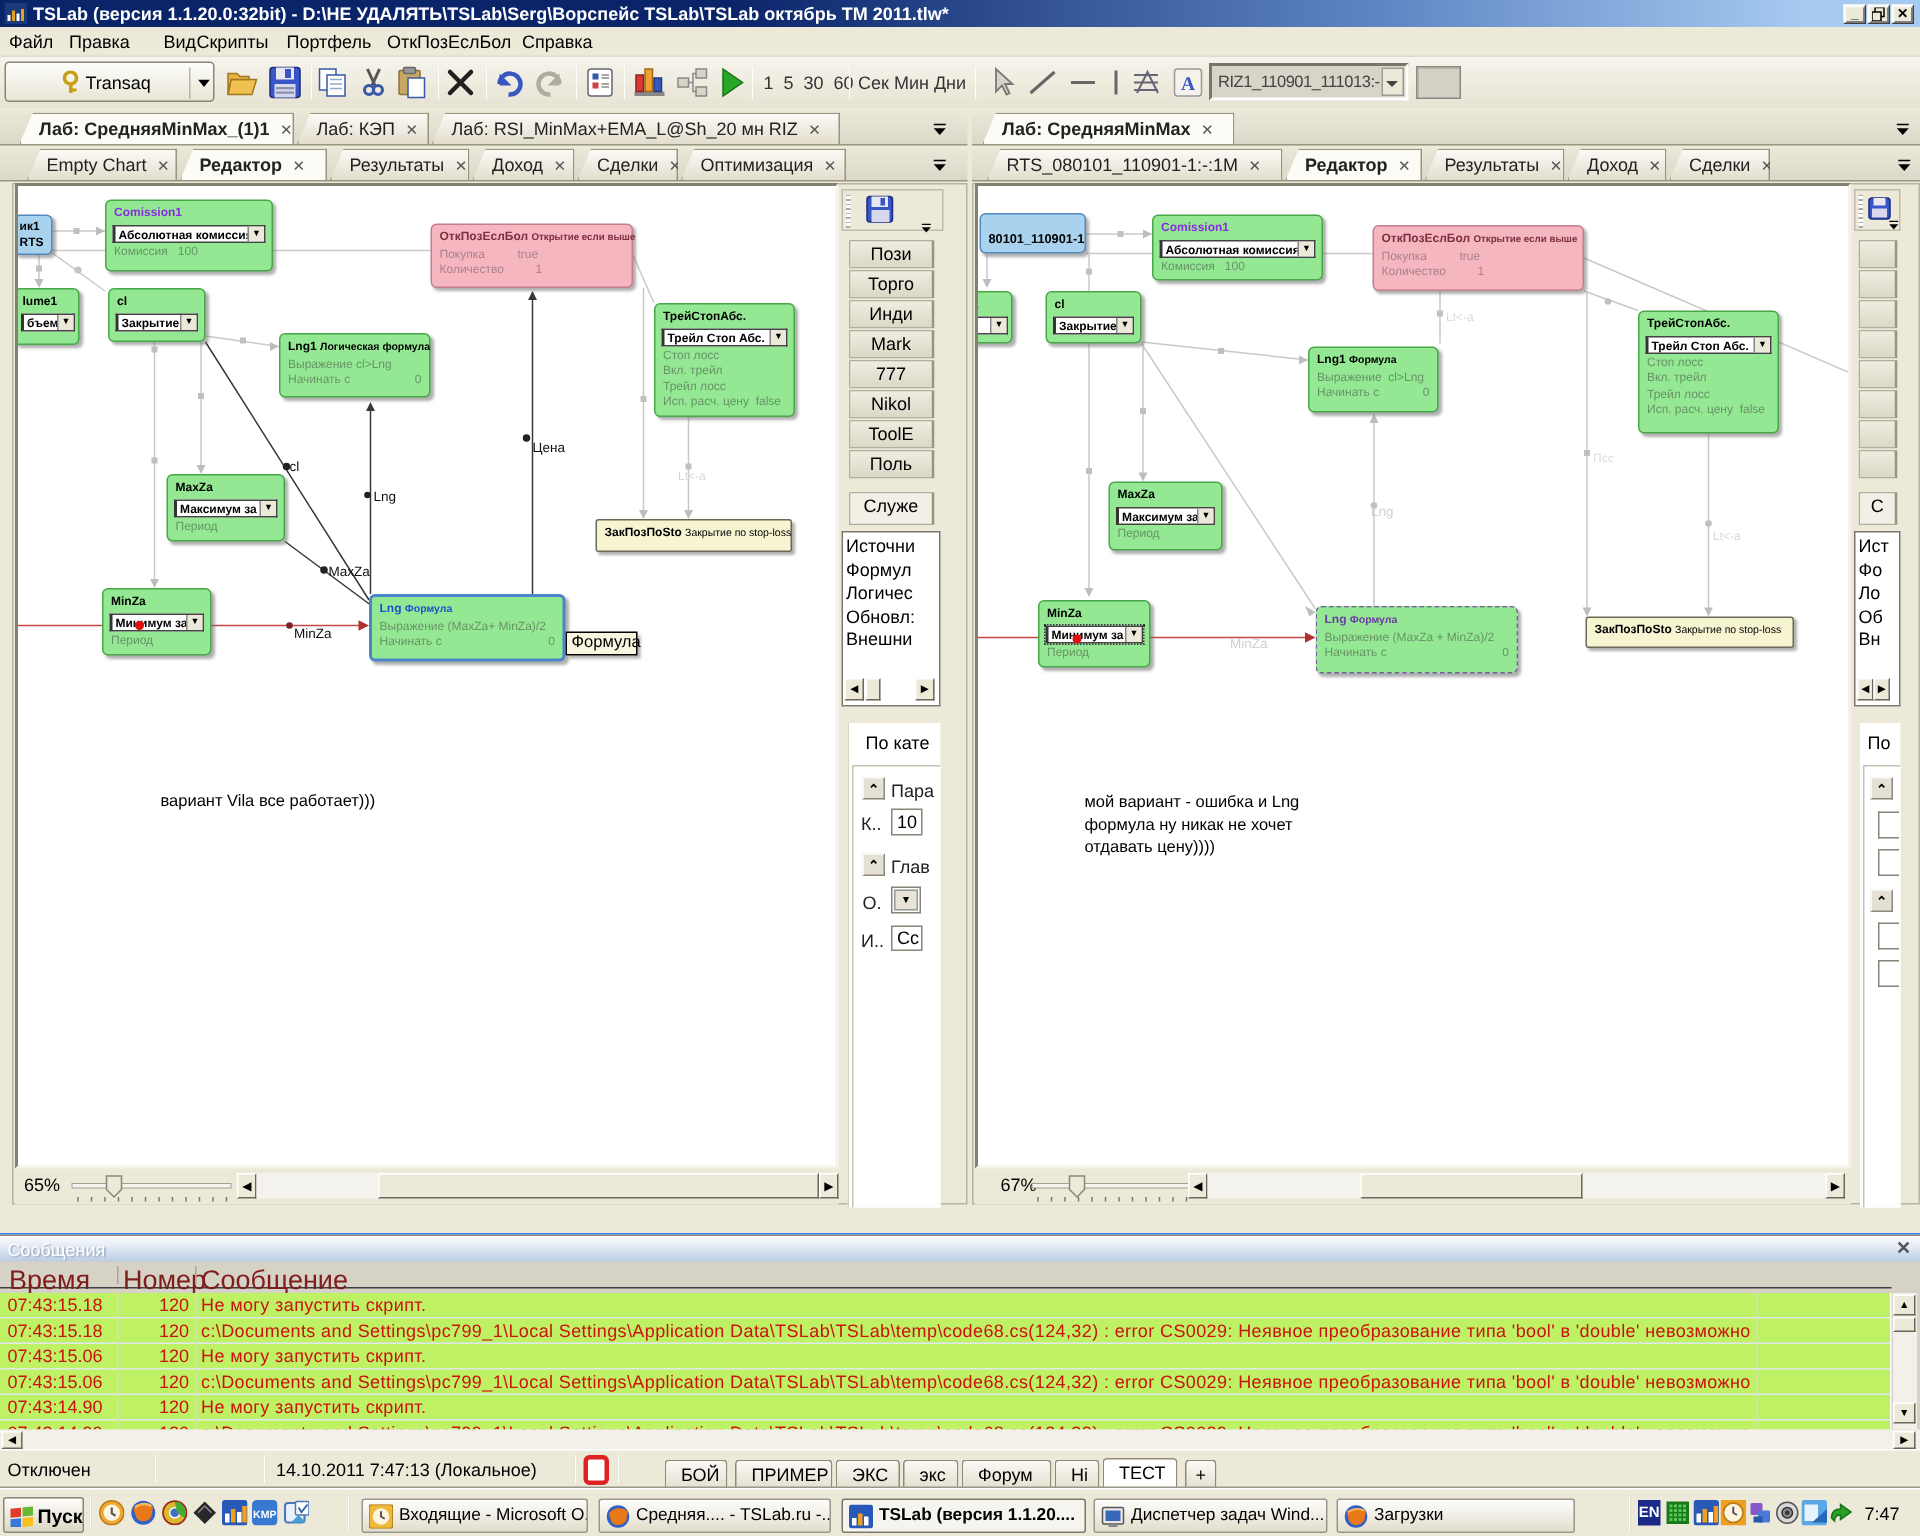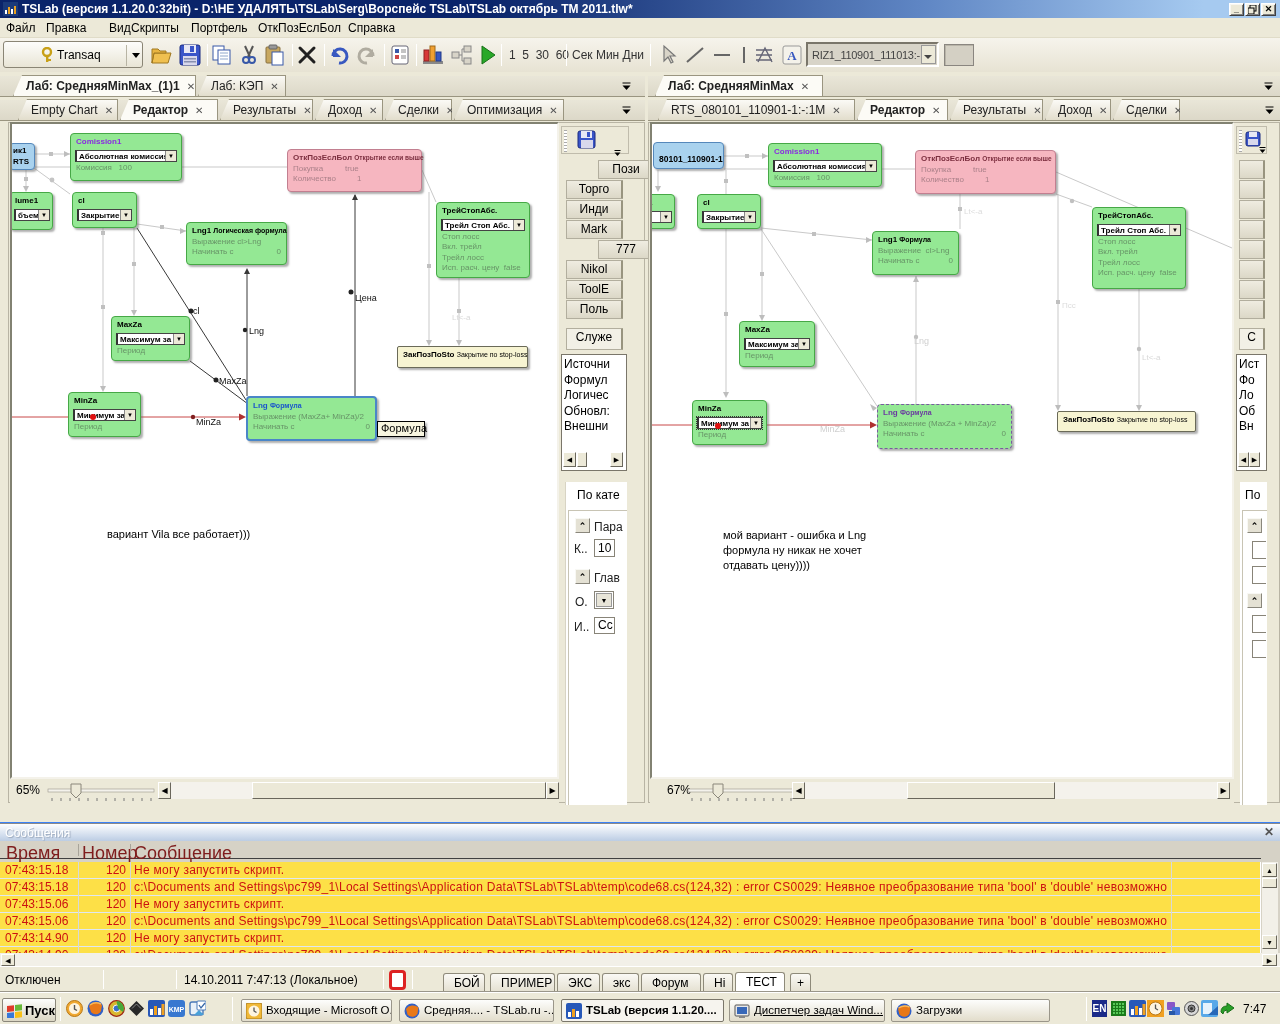--- a/index.html
+++ b/index.html
@@ -31,21 +31,21 @@
 .ncombo .ar{position:absolute;right:0;top:0;width:11px;height:10px;background:#ece9d8;border-left:1px solid #888;font-size:6px;text-align:center;line-height:10px;color:#000;}
 .pink{background:#f6b6c0;border-color:#c27f90;}
 .pink .tt{color:#7c2f3f;}
 .pink .row{color:#ab8089;}
 .yellow{background:#f7f4d2;border-color:#6a6a58;border-radius:2px;}
 .blue{background:#a9d2ee;border-color:#5588bb;}
 
 .sbtn{position:absolute;left:5px;width:57px;height:19px;background:linear-gradient(#efece1,#dcd8c7);border:1px solid #b2ae9e;border-right:2px solid #98947f;border-radius:1px;font-size:12px;color:#000;text-align:center;line-height:17px;overflow:hidden;}
 
 #msgpanel{left:0;top:822px;width:1280px;height:144px;background:#d6d2c6;border-top:1px solid #3b82f6;}
-.msgrow{position:absolute;left:0;width:1260px;height:17px;font-size:12px;color:#cc1111;background:#fde047;border-bottom:1px solid #dfe7f0;white-space:nowrap;overflow:hidden;}
+.msgrow{position:absolute;left:0;width:1260px;height:17px;font-size:12px;color:#cc1111;background:#bef264;border-bottom:1px solid #dfe7f0;white-space:nowrap;overflow:hidden;}
 .sbbtn{position:absolute;background:#ece9d8;border:1px solid;border-color:#fff #6a675c #6a675c #fff;color:#000;text-align:center;}
 .msgrow .c1{position:absolute;left:5px;top:1px;}
 .msgrow .c2{position:absolute;left:106px;top:1px;}
 .msgrow .c3{position:absolute;left:134px;top:1px;letter-spacing:0.26px;}
 
 #statusbar{left:0;top:966px;width:1280px;height:26px;background:#ece9d8;font-size:12px;border-top:1px solid #fff;}
 .stab{position:absolute;bottom:0;height:19px;background:linear-gradient(#faf9f5,#e4e0d0);border:1px solid #8e8a7a;border-bottom:none;border-radius:3px 3px 0 0;font-size:12px;padding:2px 10px 0;}
 .stab.on{background:#fff;height:20px;}
 
 #taskbar{left:0;top:992px;width:1280px;height:32px;background:#ece9d8;border-top:1px solid #fff;box-shadow:0 -1px 0 #9a968a;}
@@ -207,20 +207,21 @@
           <path d="M0 0 L8 0 L4 4 Z" fill="#444"></path>
         </svg></div>
   </div>
   <div class="abs" style="left:944px;top:6px;width:30px;height:22px;border:1px solid #8a8680;background:#d4d0c4;box-shadow:inset 1px 1px 0 #b8b4a8;"></div>
 </div>
 <div class="abs" id="mainarea" style="left:0;top:72px;width:1280px;height:750px;background:#ece9d8;">
 
 <div class="tabstrip" style="left:0;top:4px;width:645px;border-bottom:1px solid #9a9580;">
   <div class="tab sel" style="left:13px;width:183px;">Лаб: СредняяMinMax_(1)1<span class="x">✕</span></div>
   <div class="tab" style="left:198px;width:88px;">Лаб: КЭП<span class="x">✕</span></div>
+  <div class="tab" style="left:288px;width:272px;">Лаб: RSI_MinMax+EMA_L@Sh_20 мн RIZ<span class="x">✕</span></div>
 </div>
 <div class="chev" style="left:620px;top:10px;"><svg width="9" height="9">
         <path d="M0.5 1 H8.5" stroke="#000"></path>
         <path d="M0.5 3.5 L4.5 8 L8.5 3.5 Z" fill="#000"></path>
       </svg></div>
 <div class="tabstrip" style="left:0;top:28px;width:645px;border-bottom:1px solid #9a9580;">
   <div class="tab" style="left:18px;width:100px;">Empty Chart<span class="x">✕</span></div>
   <div class="tab sel" style="left:120px;width:98px;">Редактор<span class="x">✕</span></div>
   <div class="tab" style="left:220px;width:93px;">Результаты<span class="x">✕</span></div>
   <div class="tab" style="left:315px;width:68px;">Доход<span class="x">✕</span></div>
@@ -378,25 +379,25 @@
             <rect x="1" y="1" width="17" height="17" rx="2" fill="#3a55c8" stroke="#1a2a80"></rect>
             <rect x="4" y="1" width="11" height="7" fill="#e8e8f4"></rect>
             <rect x="10" y="2" width="3" height="5" fill="#3a55c8"></rect>
             <rect x="4" y="10" width="12" height="8" fill="#d8d8ec"></rect>
           </svg>
      <span class="abs" style="left:52px;top:16px;"><svg width="7" height="7">
               <path d="M0.5 0.5 H6.5" stroke="#000"></path>
               <path d="M0.5 2.5 L3.5 6 L6.5 2.5 Z" fill="#000"></path>
             </svg></span>
    </div>
-   <div class="sbtn" style="top:34px;margin-left:32px;">Пози</div>
+   <div class="sbtn" style="top:34px;">Пози</div>
    <div class="sbtn" style="top:54px;">Торго</div>
    <div class="sbtn" style="top:74px;">Инди</div>
    <div class="sbtn" style="top:94px;text-align:center;">Mark</div>
-   <div class="sbtn" style="top:114px;margin-left:32px;">777</div>
+   <div class="sbtn" style="top:114px;">777</div>
    <div class="sbtn" style="top:134px;">Nikol</div>
    <div class="sbtn" style="top:154px;">ToolE</div>
    <div class="sbtn" style="top:174px;">Поль</div>
    <div class="sbtn" style="top:202px;background:#f2f0e6;height:22px;">Служе</div>
    <div class="abs" style="left:0;top:228px;width:66px;height:117px;background:#fff;border:1px solid #7a766a;font-size:12px;line-height:15.5px;padding:2px 0 0 2px;overflow:hidden;white-space:nowrap;">Источни<br>Формул<br>Логичес<br>Обновл:<br>Внешни</div>
    <div class="sbbtn" style="left:2px;top:326px;width:13px;height:15px;font-size:7px;line-height:13px;">◀</div>
    <div class="sbbtn" style="left:16px;top:326px;width:10px;height:15px;"></div>
    <div class="sbbtn" style="left:49px;top:326px;width:13px;height:15px;font-size:7px;line-height:13px;">▶</div>
    <div class="abs" style="left:4px;top:356px;width:62px;height:323px;background:#fff;border-left:1px solid #d8d4c4;"></div>
    <div class="abs" style="left:16px;top:362px;font-size:12px;color:#000;">По кате</div>
@@ -704,21 +705,21 @@
       </svg>
     Средняя.... - TSLab.ru -...</div>
   <div class="tkbtn" style="left:561px;width:163px;background:#f6f4ee;border-color:#7a766a;font-weight:bold;">
     <svg class="abs" style="left:4px;top:3px" width="16" height="16">
         <rect x="0" y="0" width="16" height="16" rx="2" fill="#2858b8"></rect>
         <rect x="2" y="9" width="3" height="5" fill="#fff"></rect>
         <rect x="6" y="6" width="3" height="8" fill="#f0a020"></rect>
         <rect x="10" y="8" width="3" height="6" fill="#fff"></rect>
       </svg>
     TSLab (версия 1.1.20....</div>
-  <div class="tkbtn" style="left:729px;width:156px;text-decoration:underline;">
+  <div class="tkbtn" style="left:729px;width:156px;">
     <svg class="abs" style="left:4px;top:3px" width="16" height="16">
         <rect x="1" y="2" width="14" height="11" rx="1" fill="#e8e8e8" stroke="#555"></rect>
         <rect x="3" y="4" width="10" height="7" fill="#3868b8"></rect>
         <rect x="5" y="13" width="6" height="2" fill="#888"></rect>
       </svg>
     Диспетчер задач Wind...</div>
   <div class="tkbtn" style="left:891px;width:159px;">
     <svg class="abs" style="left:4px;top:3px" width="16" height="16">
         <circle cx="8" cy="8" r="7.5" fill="#3060c8"></circle>
         <path d="M2 6 A8 7 0 0 1 14.5 4.5 L13.5 10.5 A6 6 0 0 1 3.5 11.5 Z" fill="#e87818"></path>

